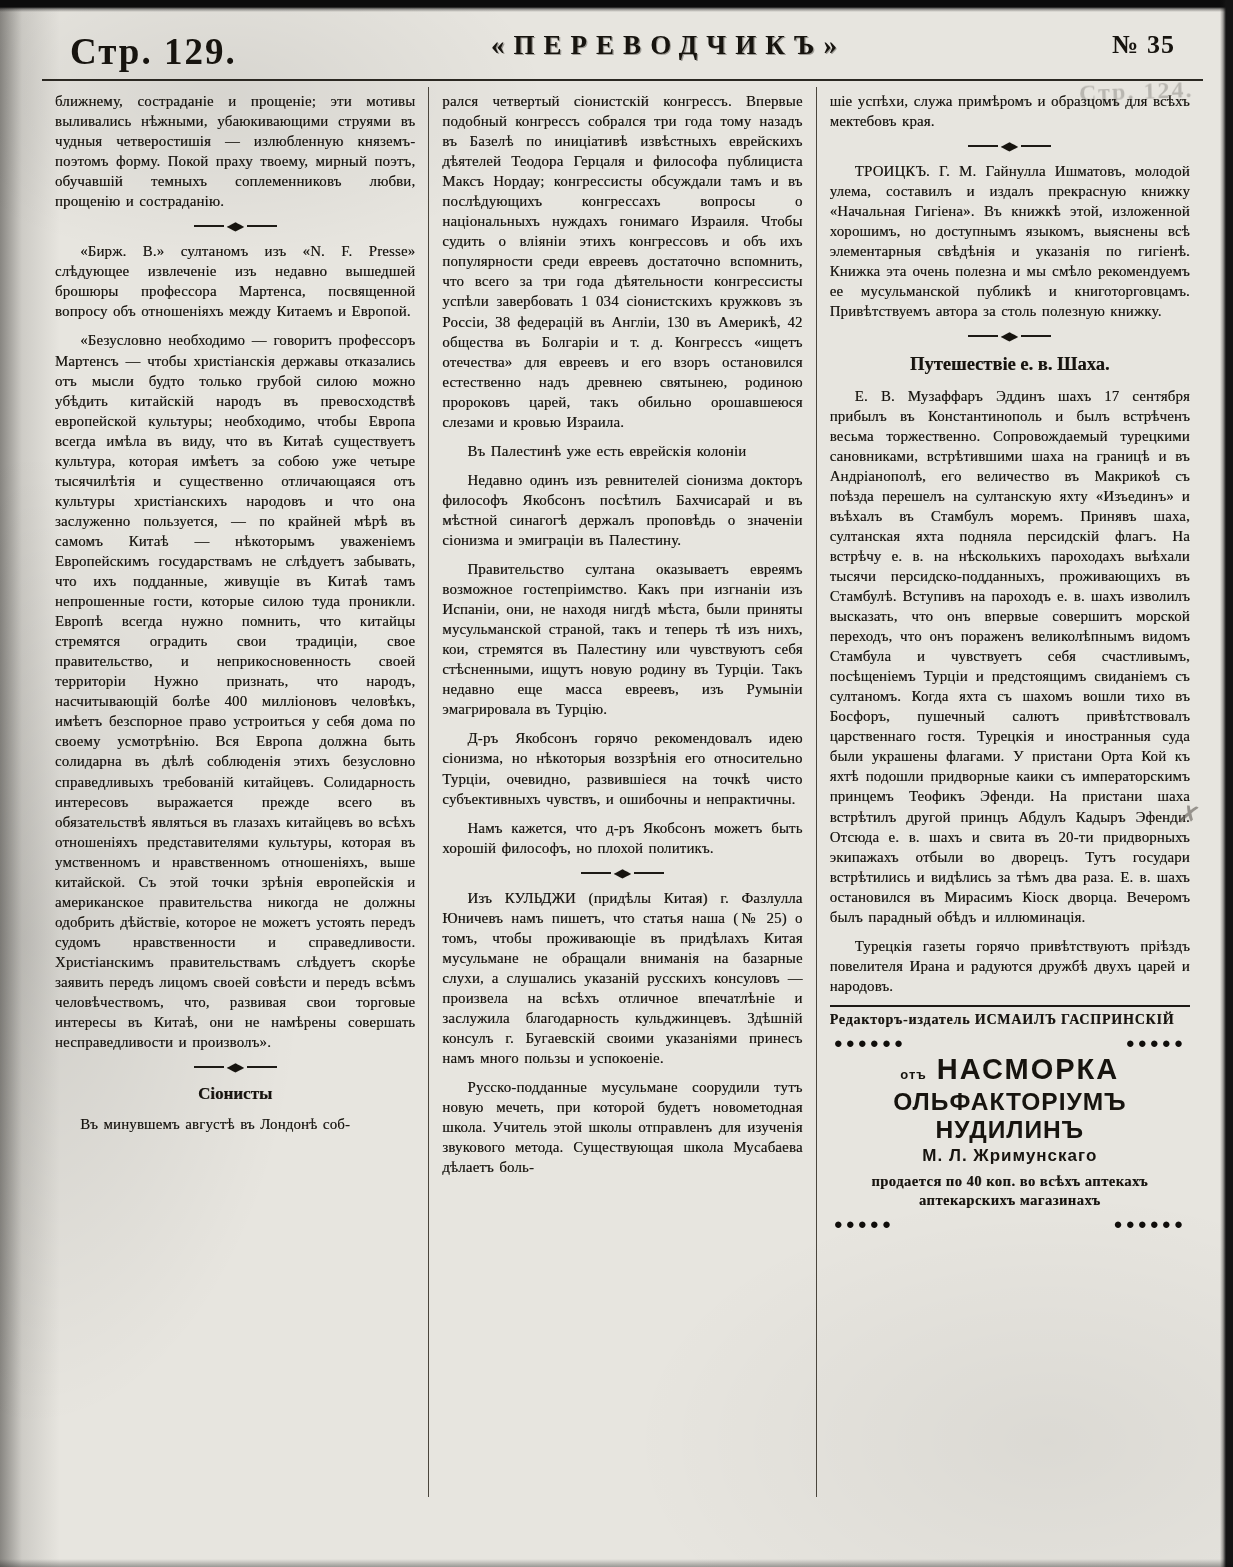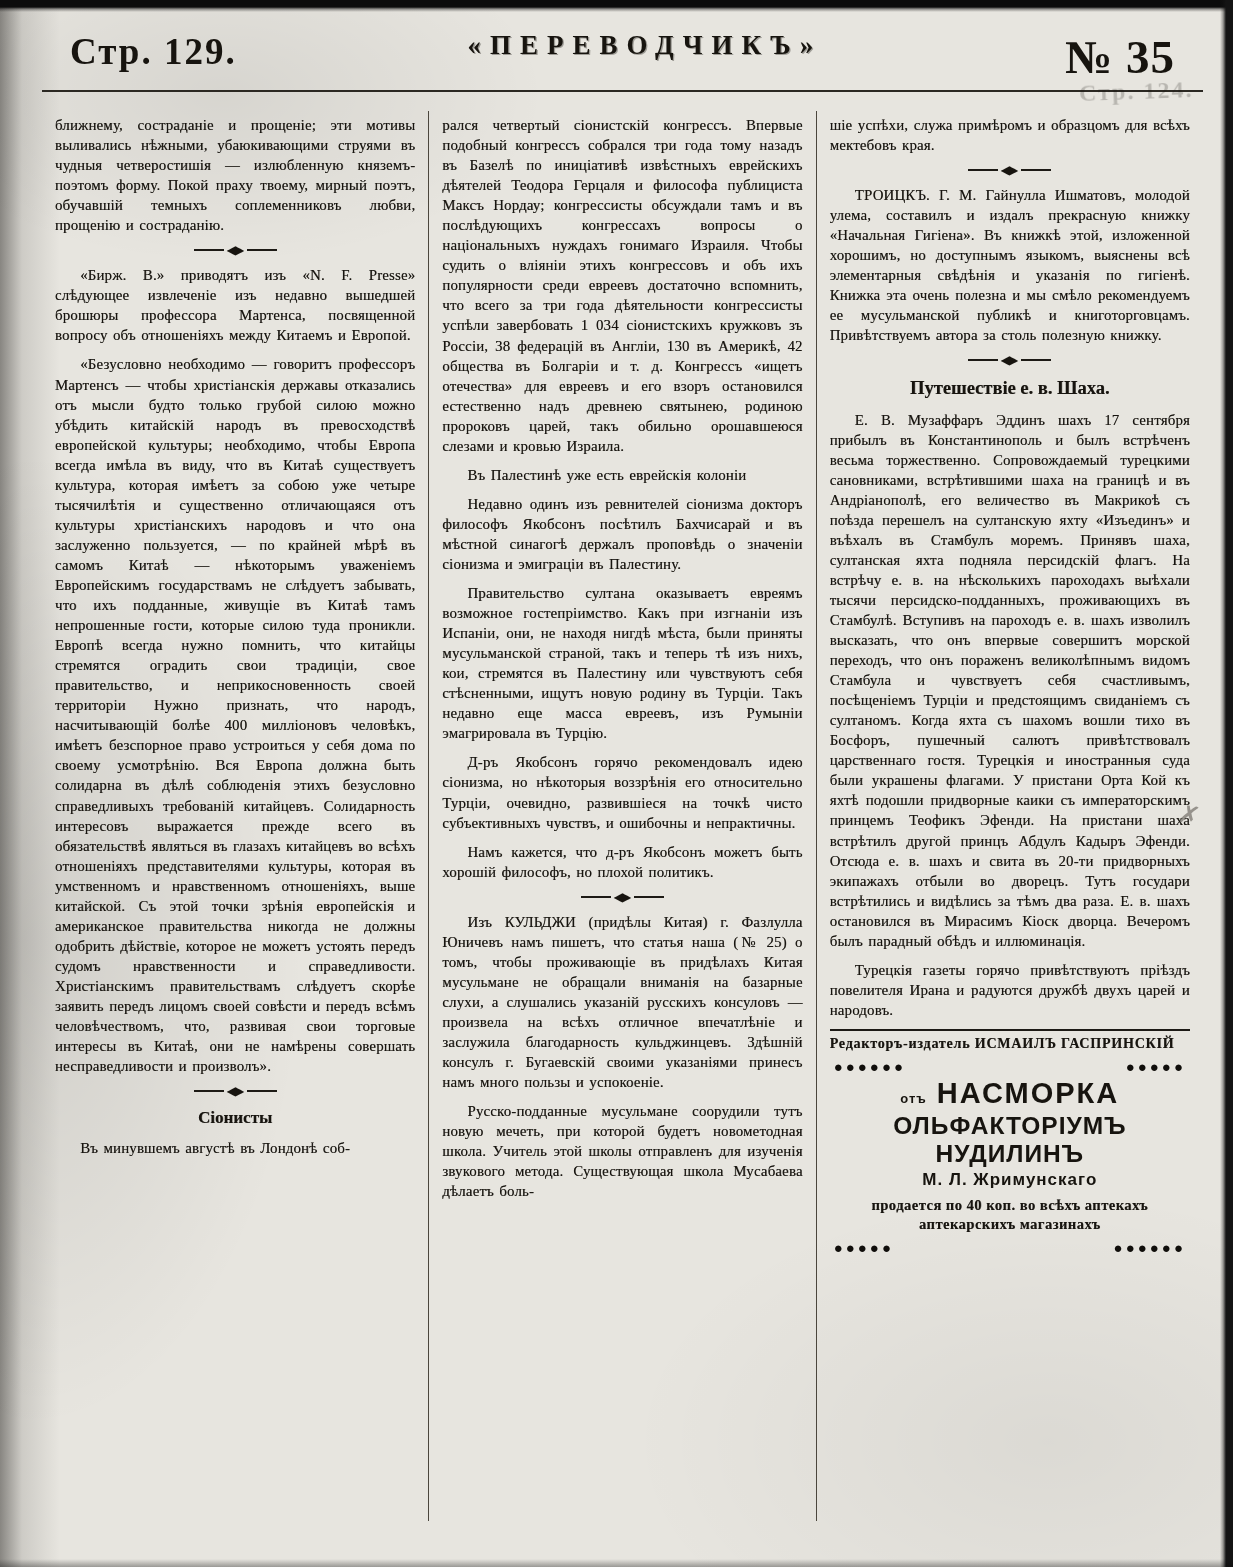--- a/index.html
+++ b/index.html
@@ -17,27 +17,27 @@
       linear-gradient(90deg, rgba(20,18,15,0.45), rgba(20,18,15,0.12) 22px, rgba(0,0,0,0) 60px),
       #e7e5df;
   }
   .edge-top{position:absolute;top:0;left:0;width:100%;height:12px;background:linear-gradient(180deg,#0c0c0c 0 7px,rgba(12,12,12,0.4) 9px,transparent);z-index:5;}
   .edge-right{position:absolute;top:0;right:0;width:13px;height:100%;background:linear-gradient(270deg,#141414 0 7px,rgba(20,20,20,0.35) 10px,transparent);z-index:5;}
   .edge-bottom{position:absolute;bottom:0;left:0;width:100%;height:8px;background:linear-gradient(0deg,rgba(10,10,10,0.35),transparent);z-index:5;}
 
   .header{display:flex;justify-content:space-between;align-items:flex-start;padding:30px 58px 4px 70px;position:relative;}
   .page-label{font-size:37px;font-weight:bold;letter-spacing:2px;}
   .masthead{font-size:27px;font-weight:bold;letter-spacing:9px;transform:translateX(-6px);text-shadow:1.2px 0.6px 0 rgba(23,20,15,0.35);}
-  .issue-label{font-size:47px;font-weight:bold;letter-spacing:1px;}
+  .issue-label{font-size:26px;font-weight:bold;letter-spacing:1px;}
   .ghost{position:absolute;opacity:0.22;filter:blur(0.6px);font-weight:bold;}
   .ghost-issue{top:78px;right:40px;font-size:24px;letter-spacing:2px;transform:rotate(-2deg);}
 
   .header-rule{border:0;border-top:2px solid #2b2822;margin:2px 30px 0 42px;}
 
-  .columns{display:flex;align-items:stretch;padding:19px 30px 0 42px;height:1410px;}
+  .columns{display:flex;align-items:stretch;padding:6px 30px 0 42px;height:1410px;}
   .col{flex:1 1 0;padding:4px 13px 0 13px;overflow:hidden;}
   .col-mid{border-left:1.5px solid #4b463d;border-right:1.5px solid #4b463d;}
 
   p.body{
     font-size:14.8px;line-height:1.355;text-align:justify;
     margin:0 0 9px 0;text-indent:1.7em;
     letter-spacing:0.2px;word-spacing:1.5px;
     text-shadow:0.3px 0.3px 0 rgba(23,20,15,0.55);
   }
   p.no-indent{text-indent:0;}
@@ -80,21 +80,21 @@
 
   <div class="columns">
 
     <div class="col">
       <p class="body no-indent">ближнему, состраданіе и прощеніе; эти мотивы выливались нѣжными, убаюкивающими струями въ чудныя четверостишія — излюбленную княземъ-поэтомъ форму. Покой праху твоему, мирный поэтъ, обучавшій темныхъ соплеменниковъ любви, прощенію и состраданію.</p>
 
       <div class="divider">
         <span class="diamond">◆</span>
       </div>
 
-      <p class="body">«Бирж. В.» приводятъ изъ «N. F. Presse» слѣдующее извлеченіе изъ недавно вышедшей брошюры профессора Мартенса, посвященной вопросу объ отношеніяхъ между Китаемъ и Европой.</p>
+      <p class="body">«Бирж. В.» султаномъ изъ «N. F. Presse» слѣдующее извлеченіе изъ недавно вышедшей брошюры профессора Мартенса, посвященной вопросу объ отношеніяхъ между Китаемъ и Европой.</p>
       <p class="body">«Безусловно необходимо — говоритъ профессоръ Мартенсъ — чтобы христіанскія державы отказались отъ мысли будто только грубой силою можно убѣдить китайскій народъ въ превосходствѣ европейской культуры; необходимо, чтобы Европа всегда имѣла въ виду, что въ Китаѣ существуетъ культура, которая имѣетъ за собою уже четыре тысячилѣтія и существенно отличающаяся отъ культуры христіанскихъ народовъ и что она заслуженно пользуется, — по крайней мѣрѣ въ самомъ Китаѣ — нѣкоторымъ уваженіемъ Европейскимъ государствамъ не слѣдуетъ забывать, что ихъ подданные, живущіе въ Китаѣ тамъ непрошенные гости, которые силою туда проникли. Европѣ всегда нужно помнить, что китайцы стремятся оградить свои традиціи, свое правительство, и неприкосновенность своей территоріи Нужно признать, что народъ, насчитывающій болѣе 400 милліоновъ человѣкъ, имѣетъ безспорное право устроиться у себя дома по своему усмотрѣнію. Вся Европа должна быть солидарна въ дѣлѣ соблюденія этихъ безусловно справедливыхъ требованій китайцевъ. Солидарность интересовъ выражается прежде всего въ обязательствѣ являться въ глазахъ китайцевъ во всѣхъ отношеніяхъ представителями культуры, которая въ умственномъ и нравственномъ отношеніяхъ, выше китайской. Съ этой точки зрѣнія европейскія и американское правительства никогда не должны одобрить дѣйствіе, которое не можетъ устоять передъ судомъ нравственности и справедливости. Христіанскимъ правительствамъ слѣдуетъ скорѣе заявить передъ лицомъ своей совѣсти и передъ всѣмъ человѣчествомъ, что, развивая свои торговые интересы въ Китаѣ, они не намѣрены совершать несправедливости и произволъ».</p>
 
       <div class="divider">
         <span class="diamond">◆</span>
       </div>
 
       <div class="art-title art-title-small">Сіонисты</div>
       <p class="body">Въ минувшемъ августѣ въ Лондонѣ соб-</p>
     </div>
 

